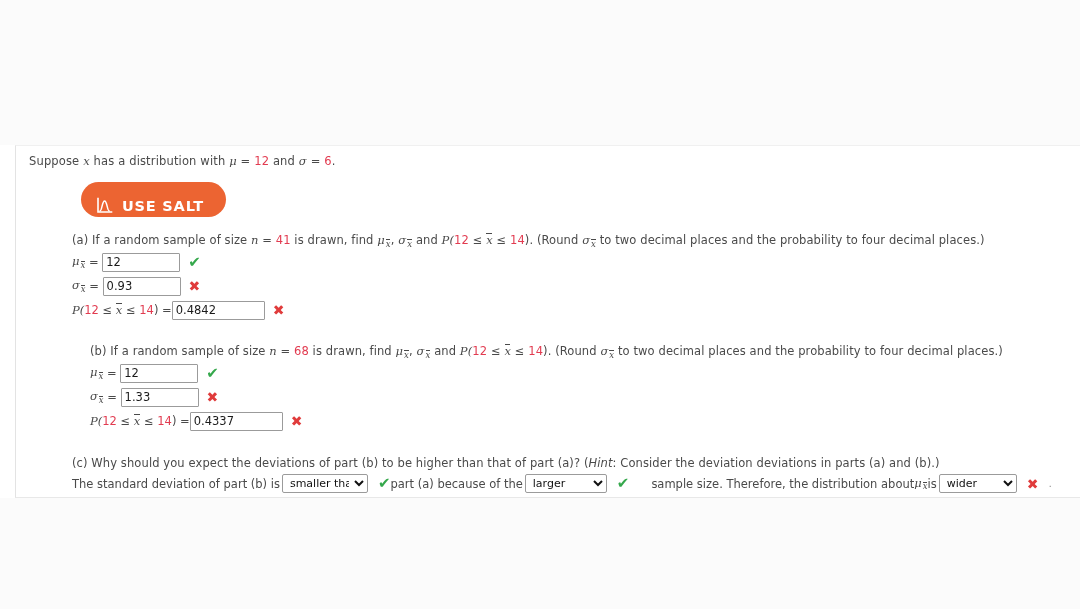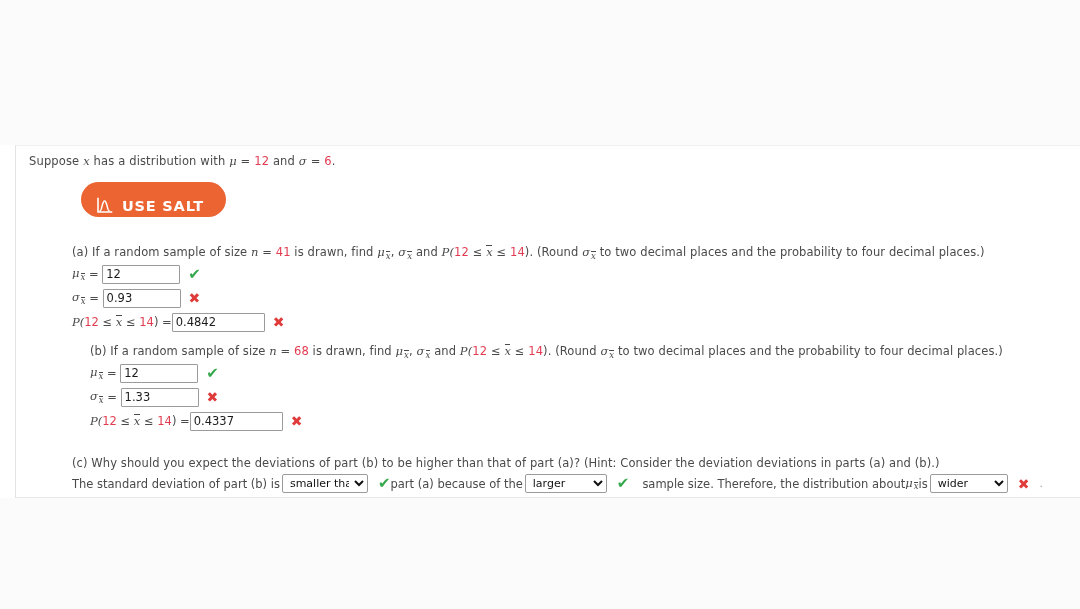--- a/index.html
+++ b/index.html
@@ -63,21 +63,21 @@
     position: absolute;
     left: 13px;
     top: 8px;
     font-size: 11.5px;
     color: #4a4a4a;
     letter-spacing: .15px;
     white-space: nowrap;
   }
 
   .red { color: #e23b50; }
-  .ital { }
+  .ital { font-style: italic; }
 
   
   .salt-btn {
     position: absolute;
     left: 65px;
     top: 36px;
     height: 35px;
     padding: 12px 22px 0 15px;
     background: #ec6432;
     border: none;
@@ -201,21 +201,21 @@
       <button class="salt-btn">
         <span class="salt-icon">
           <svg width="17" height="17" viewBox="0 0 17 17">
             <path d="M2 1.5 L2 15 L15.5 15" fill="none" stroke="#ffffff" stroke-width="1.6" stroke-linecap="square"></path>
             <path d="M4 14 C6 14 6.1 4 8.6 4 C11.1 4 11.2 14 13.2 14" fill="none" stroke="#ffffff" stroke-width="1.5" stroke-linecap="round"></path>
           </svg>
         </span>
         <span>USE SALT</span>
       </button>
 
-      <div class="qblock" style="top:99px;">
+      <div class="qblock" style="top:87px;">
         <div class="qline">
           <span>(a) If a random sample of size </span><span class="mathvar">n</span><span> = </span><span class="red">41</span><span> is drawn, find </span><span class="mathvar">μ<span class="sub"><span class="xbar">x</span></span></span><span>,&nbsp;</span><span class="mathvar">σ<span class="sub"><span class="xbar">x</span></span></span><span> and </span><span class="mathvar">P(</span><span class="red">12</span><span> ≤ </span><span class="xbar">x</span><span> ≤ </span><span class="red">14</span><span>). (Round </span><span class="mathvar">σ<span class="sub"><span class="xbar">x</span></span></span><span> to two decimal places and the probability to four decimal places.)</span>
         </div>
 
         <div class="ansrow">
           <span class="lbl mathvar">μ<span class="sub"><span class="xbar">x</span></span></span>
           <span>&nbsp;=&nbsp;</span>
           <input class="box w1" type="text" value="12" style="">
           <span class="mark ok">✔</span>
         </div>
@@ -269,21 +269,21 @@
           <span class="sp">The standard deviation of part (b) is </span>
           <select class="dd w-sm">
             <option>smaller than</option>
           </select>
           <span class="mark ok">✔</span>
           <span class="sp" style="">part (a) because of the </span>
           <select class="dd w-md">
             <option>larger</option>
           </select>
           <span class="mark ok">✔</span>
-          <span class="sp" style="margin-left:13px;">sample size. Therefore, the distribution about </span>
+          <span class="sp" style="margin-left:22px;">sample size. Therefore, the distribution about </span>
           <span class="mathvar">μ<span class="sub"><span class="xbar">x</span></span></span>
           <span class="sp"> is </span>
           <select class="dd w-lg">
             <option>wider</option>
           </select>
           <span class="mark bad">✖</span>
           <span class="tail-dot">.</span>
         </div>
       </div>
 

